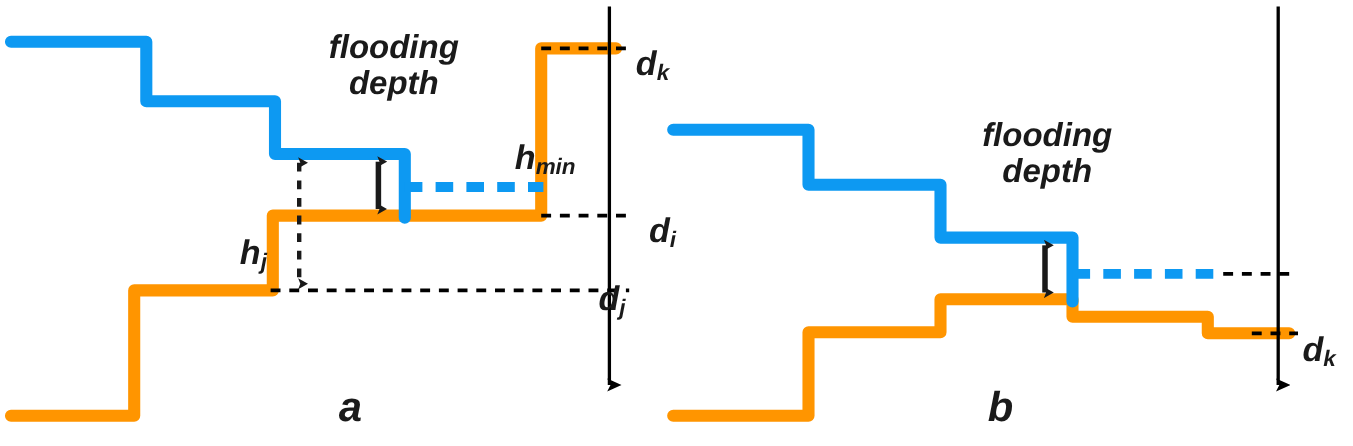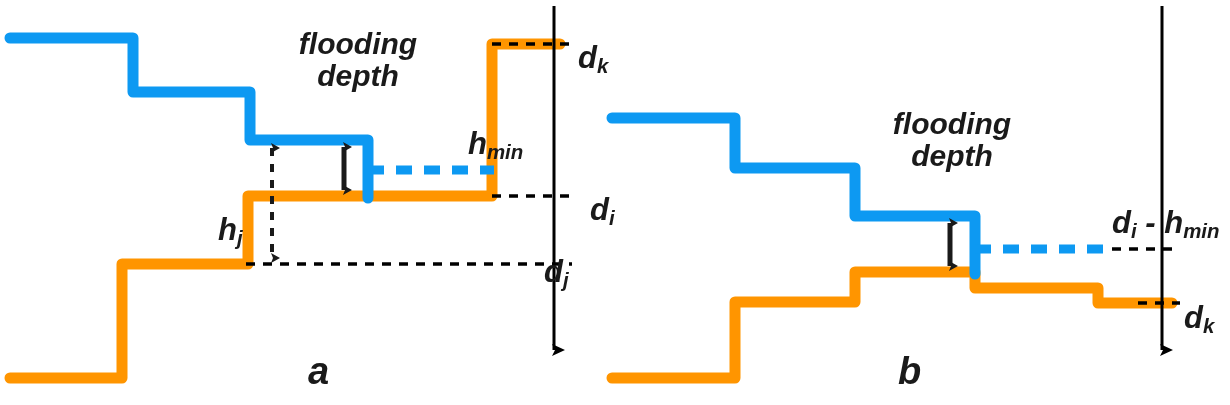--- a/index.html
+++ b/index.html
@@ -128,23 +128,20 @@
     <span>d</span><span class="sub">j</span>
   </div>
 
   <div class="lbl lbl-panel" style="left:308px; top:352px;">a</div>
 
   <div class="lbl lbl-flood" style="left:862px; top:108px; width:180px;">
     <div>flooding</div>
     <div>depth</div>
   </div>
 
-  <div class="lbl lbl-var" style="left:1112px; top:207px;">
-    <span>d</span><span class="sub">i</span><span> - </span><span>h</span><span class="sub">min</span>
-  </div>
 
   <div class="lbl lbl-var" style="left:1184px; top:302px;">
     <span>d</span><span class="sub">k</span>
   </div>
 
   <div class="lbl lbl-panel" style="left:898px; top:352px;">b</div>
 
 </div>
 
 </body></html>

